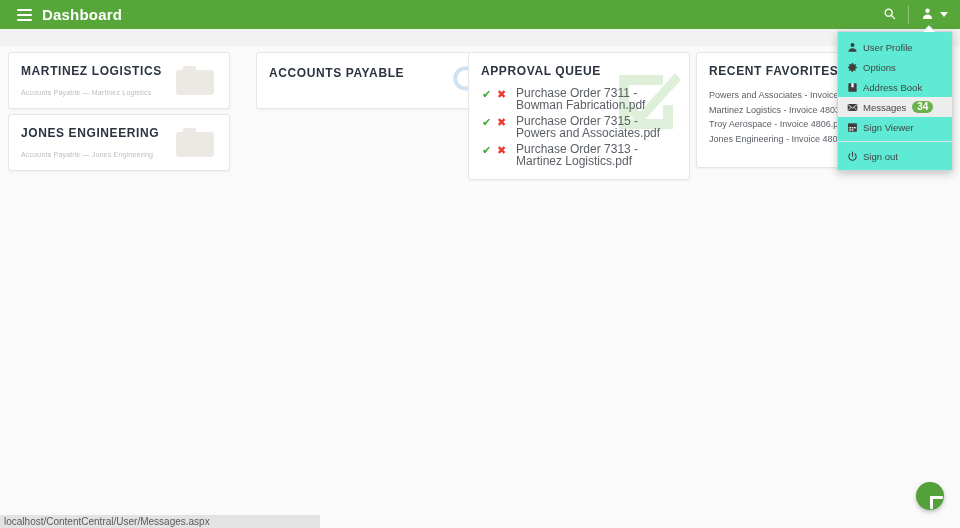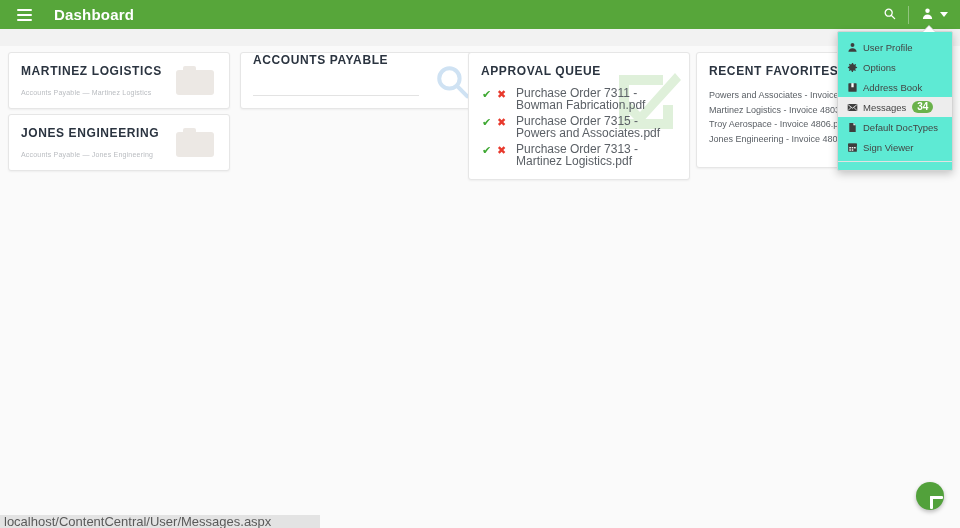--- a/index.html
+++ b/index.html
@@ -19,21 +19,21 @@
     z-index: 40;
   }
   .hamburger {
     width: 36px; height: 29px;
     display: flex; flex-direction: column; align-items: center; justify-content: center;
     gap: 3px; cursor: pointer; margin-left: 6px;
   }
   .hamburger i { display:block; width: 15px; height: 2px; background: #fff; border-radius: 1px; }
   .app-title {
     color: #fff; font-size: 15px; font-weight: 600; letter-spacing: .2px;
-    margin-left: 12px;
+    margin-left: 0;
   }
   .appbar-right {
     margin-left: auto; display: flex; align-items: center; height: 29px;
   }
   .ab-btn {
     height: 29px; display:flex; align-items:center; justify-content:center;
     cursor: pointer; color:#fff; padding: 0 12px;
   }
   .ab-divider { width:1px; height:18px; background: rgba(255,255,255,.35); }
   .caret-down {
@@ -71,21 +71,21 @@
   .folder-ico .tab {
     position:absolute; left:7px; top:0; width:13px; height:5px;
     background:#ece8e4; border-radius:2px 2px 0 0;
   }
   .folder-ico .body {
     position:absolute; left:0; top:4px; width:38px; height:25px;
     background:#ece8e4; border-radius:3px;
   }
 
   
-  .ap-card { left: 240px; top:0; width: 244px; height: 57px; padding: 0 12px; }
+  .ap-card { left: 256px; top:0; width: 244px; height: 57px; padding: 13px 12px; }
   .ap-input {
     margin-top: 12px; width: 166px; border:none; border-bottom:1px solid #e3e3e3;
     font-size:10px; color:#555; padding: 2px 0 3px 0; outline:none;
     background:transparent; font-family:"Liberation Sans", sans-serif;
   }
   .ap-search-ico { position:absolute; right: 12px; top: 10px; }
 
   
   .aq-card { left: 468px; top: 0; width: 222px; height: 128px; padding: 11px 12px 0 12px; }
   .aq-watermark { position:absolute; right: 4px; top: 12px; opacity:1; pointer-events:none; }
@@ -138,21 +138,21 @@
     border-radius:50%; background:#52a13b; cursor:pointer;
     display:flex; align-items:center; justify-content:center;
     box-shadow: 0 2px 4px rgba(0,0,0,.25);
   }
   .fab .bar-h { position:absolute; width:13px; height:3.4px; background:#fff; border-radius:1px; }
   .fab .bar-v { position:absolute; width:3.4px; height:13px; background:#fff; border-radius:1px; }
 
   
   .statusbar {
     position:absolute; left:0; bottom:0; height:13px; width: 320px;
-    background:#e3e3e3; color:#5a5a5a; font-size:13px;
+    background:#e3e3e3; color:#5a5a5a; font-size:10px;
     display:flex; align-items:center; padding-left:4px;
     font-family:"Liberation Sans", sans-serif;
   }
 </style>
 </head>
 <body>
 
 <div class="appbar">
   <div class="hamburger">
     <i></i>
@@ -291,48 +291,48 @@
       <svg width="11" height="11" viewBox="0 0 24 24" fill="#3e3e3e">
         <rect x="1.5" y="4.5" width="21" height="15" rx="1.5"></rect>
         <path d="M2.5 6 L12 13.5 L21.5 6" stroke="#ffffff" stroke-width="1.8" fill="none"></path>
         <path d="M2.5 18.2 L9 12 M21.5 18.2 L15 12" stroke="#ffffff" stroke-width="1.6" fill="none"></path>
       </svg>
     </span>
     <span class="dd-label">Messages</span>
     <span class="badge">34</span>
   </div>
 
-  <div class="dd-item">
-    <span class="dd-ico">
-      <svg width="11" height="11" viewBox="0 0 24 24" fill="#3e3e3e">
-        <path d="M5 2h9l5 5v15H5z"></path>
-        <path d="M14 2v5h5z" fill="#ffffff"></path>
-      </svg>
-    </span>
-    <span class="dd-label">Default DocTypes</span>
-  </div>
 
 
   <div class="dd-item">
     <span class="dd-ico">
       <svg width="11" height="11" viewBox="0 0 24 24" fill="#3e3e3e">
         <rect x="2.5" y="3.5" width="19" height="18" rx="1.4"></rect>
         <rect x="2.5" y="3.5" width="19" height="5" fill="#3e3e3e"></rect>
         <rect x="5" y="11" width="3.5" height="3" fill="#ffffff"></rect>
         <rect x="10.2" y="11" width="3.5" height="3" fill="#ffffff"></rect>
         <rect x="15.4" y="11" width="3.5" height="3" fill="#ffffff"></rect>
         <rect x="5" y="16" width="3.5" height="3" fill="#ffffff"></rect>
         <rect x="10.2" y="16" width="3.5" height="3" fill="#ffffff"></rect>
       </svg>
     </span>
     <span class="dd-label">Sign Viewer</span>
   </div>
 
   <div class="dd-sep"></div>
 
+  <div class="dd-item">
+    <span class="dd-ico">
+      <svg width="11" height="11" viewBox="0 0 24 24" fill="none" stroke="#3e3e3e" stroke-width="2.2">
+        <path d="M6.5 6.2a8 8 0 1011 0" stroke-linecap="round"></path>
+        <line x1="12" y1="2.2" x2="12" y2="11.5" stroke-linecap="round"></line>
+      </svg>
+    </span>
+    <span class="dd-label">Sign out</span>
+  </div>
 </div>
 
 <div class="fab">
   <span>
     <span class="bar-h"></span>
       <span class="bar-v"></span>
   </span>
 </div>
 
 <div class="statusbar">

